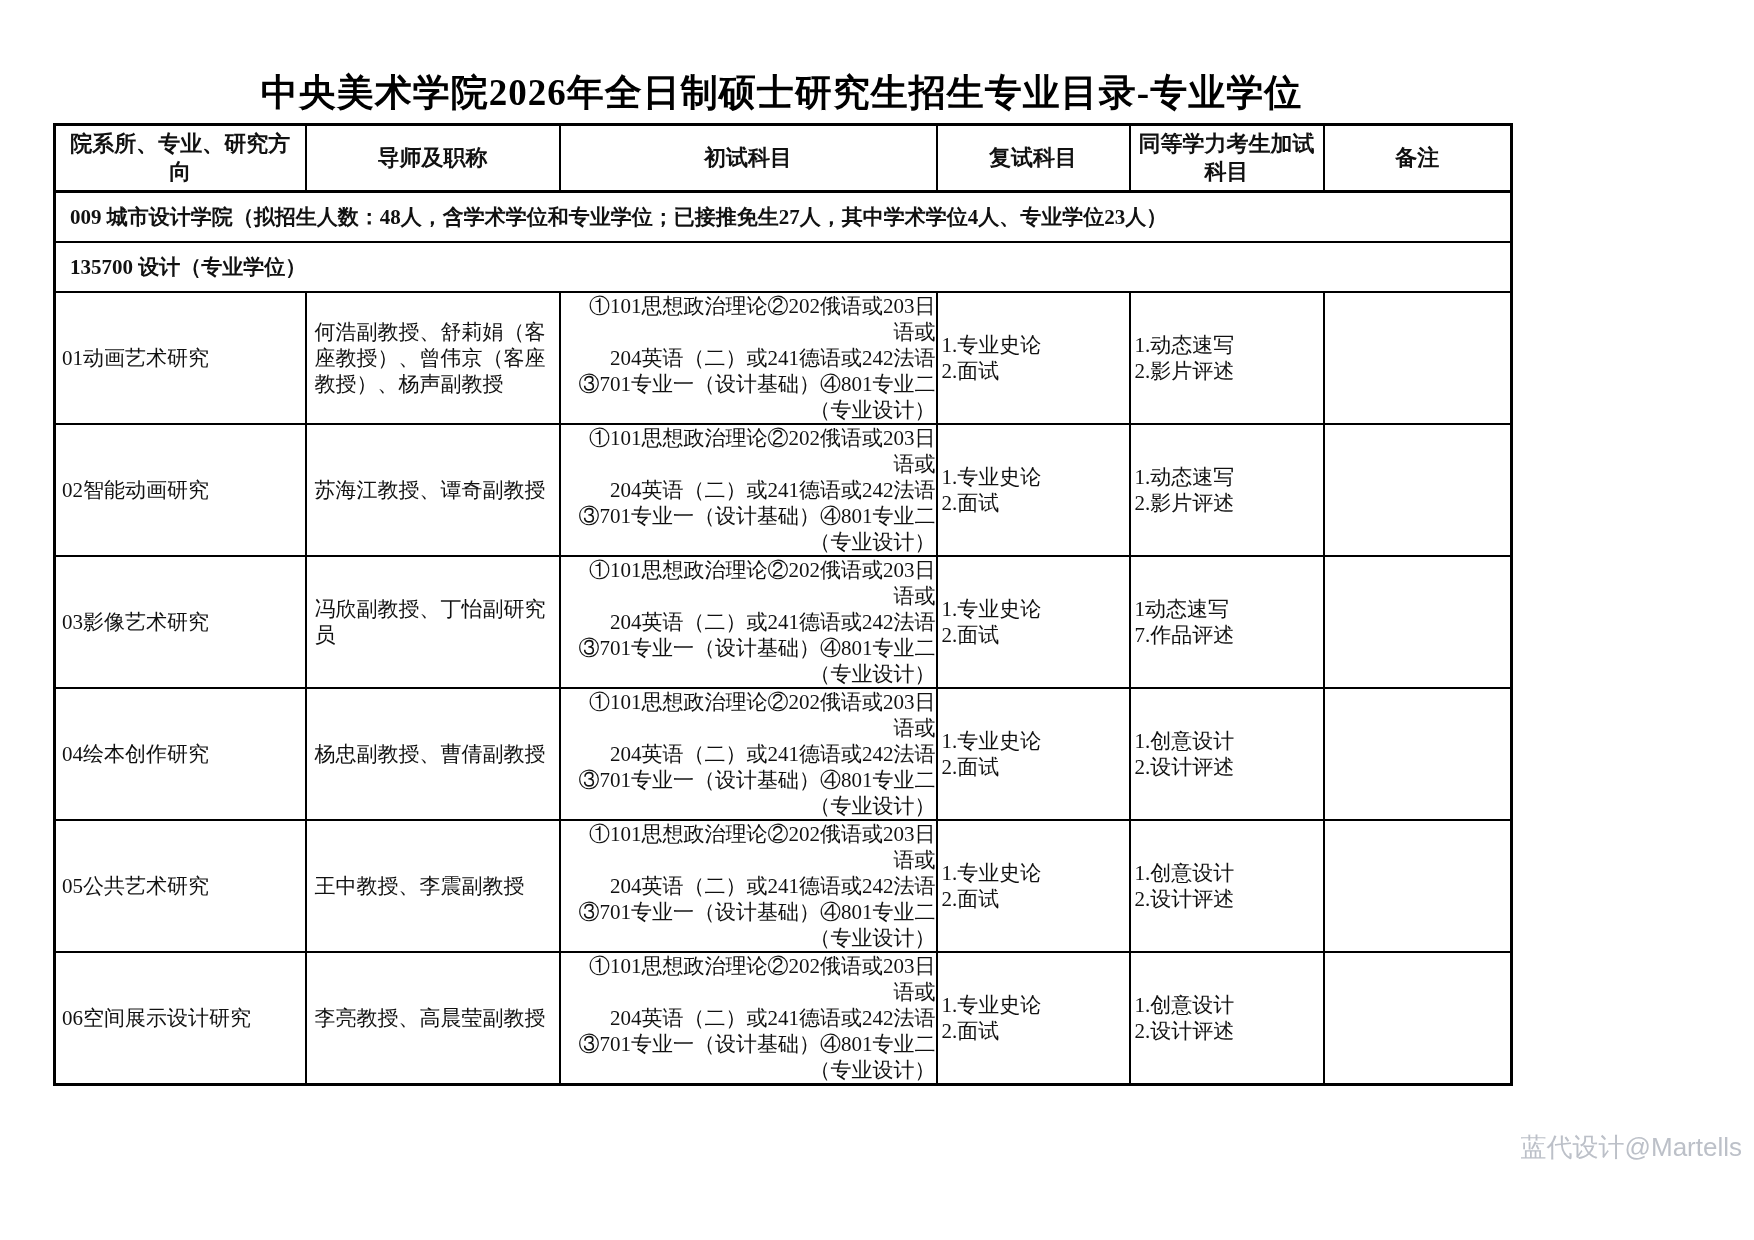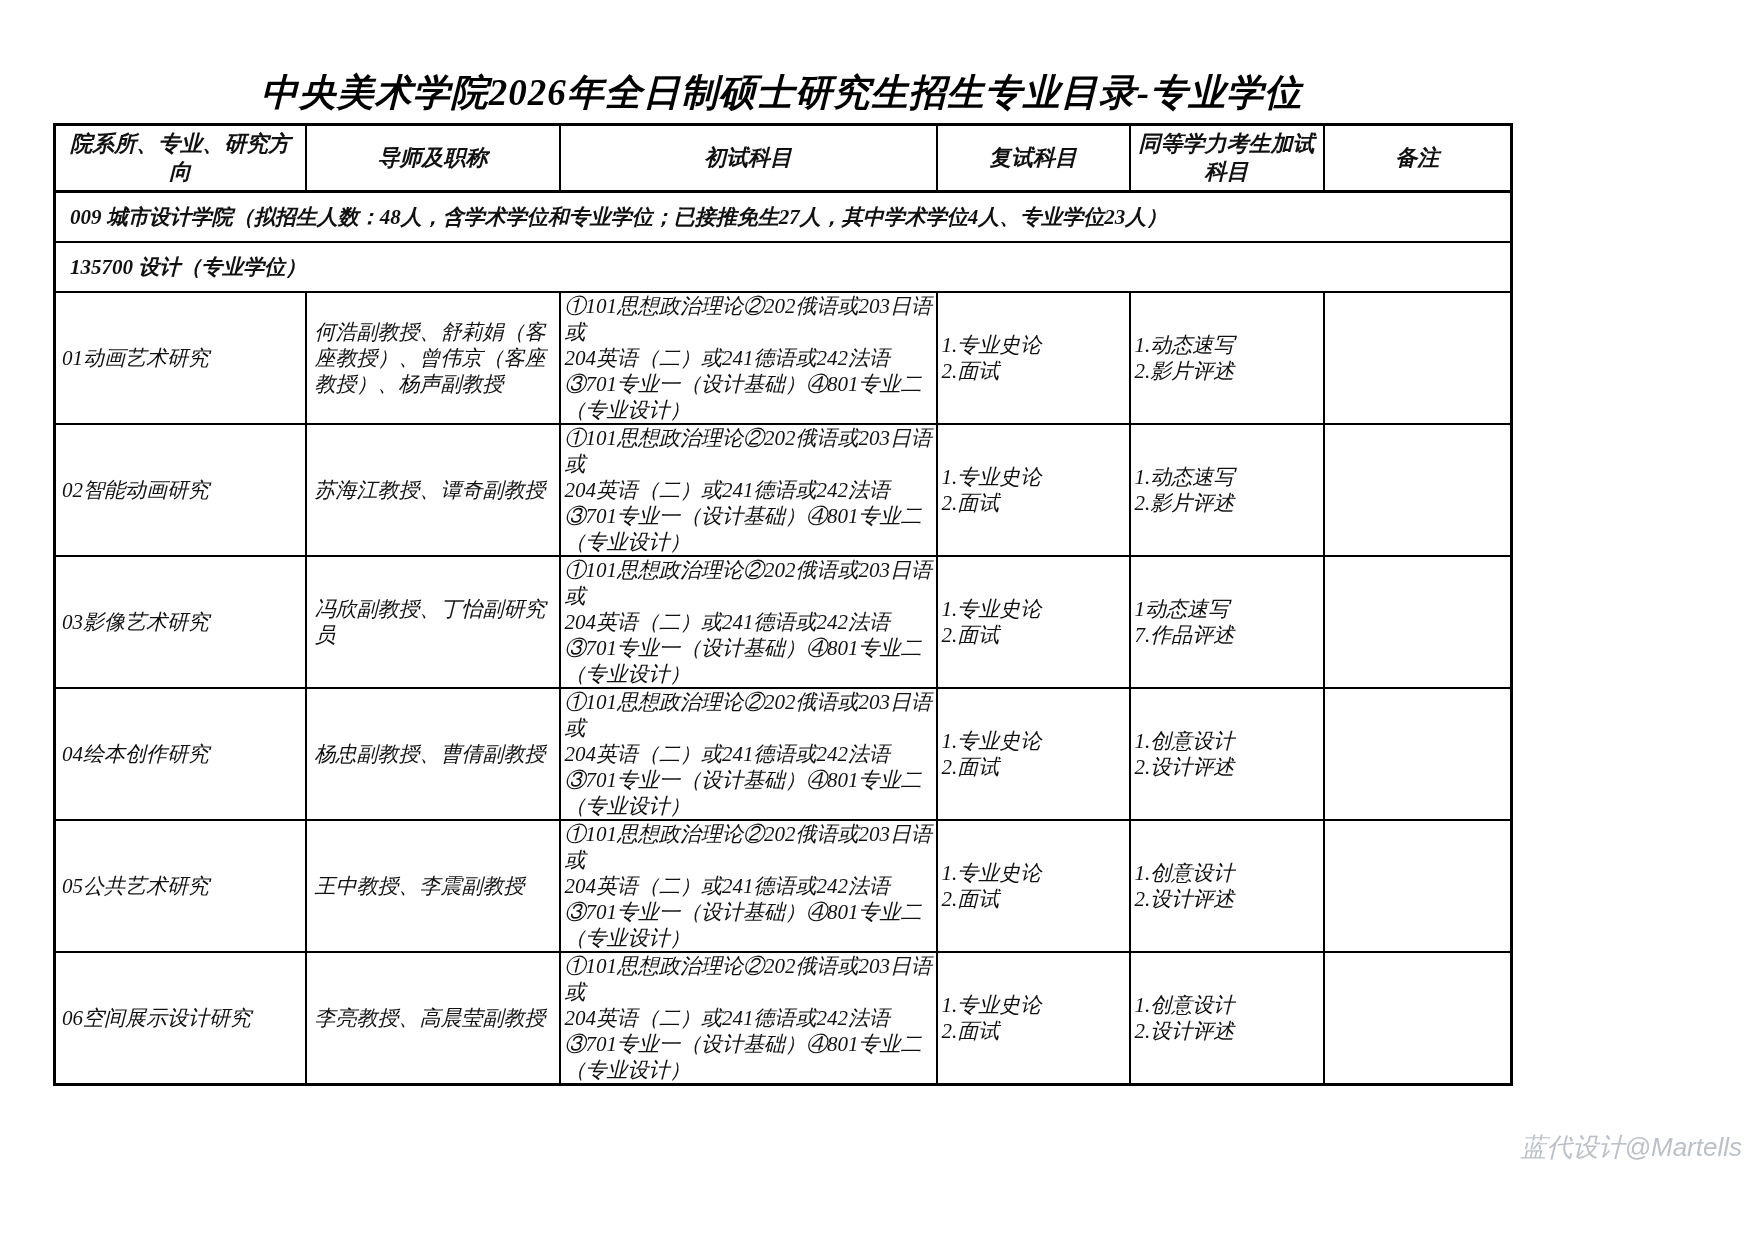--- a/index.html
+++ b/index.html
@@ -5,21 +5,20 @@
   * { margin: 0; padding: 0; box-sizing: border-box; }
   html, body { background: #ffffff; }
   .page {
     position: relative;
     width: 1754px;
     height: 1240px;
     background: #ffffff;
     font-family: "Liberation Serif", serif;
     color: #111;
     overflow: hidden;
-    font-style: italic;
   }
   .doc-title {
     position: absolute;
     left: 53px;
     top: 68px;
     width: 1457px;
     text-align: center;
     font-size: 37px;
     font-weight: bold;
     letter-spacing: 1px;
@@ -53,25 +52,26 @@
     font-size: 21px;
     font-weight: bold;
     text-align: left;
     padding-left: 14px;
   }
   tr.data-row { height: 115px; }
   tr.data-row td { font-size: 21px; line-height: 26px; }
   td.c1 { padding-left: 6px; padding-right: 14px; }
   td.c2 { padding-left: 8px; padding-right: 2px; font-size: 20.5px; }
   td.c3 {
-    padding-left: 4px;
+    padding-left: 12px;
     font-size: 20.5px;
     line-height: 25px;
     white-space: pre-line;
     overflow: visible;
+    text-align: right;
   }
   td.c4, td.c5 {
     padding-left: 4px;
     white-space: pre-line;
     line-height: 26px;
   }
   .page-footer {
     position: absolute;
     left: 0;
     top: 1056px;

